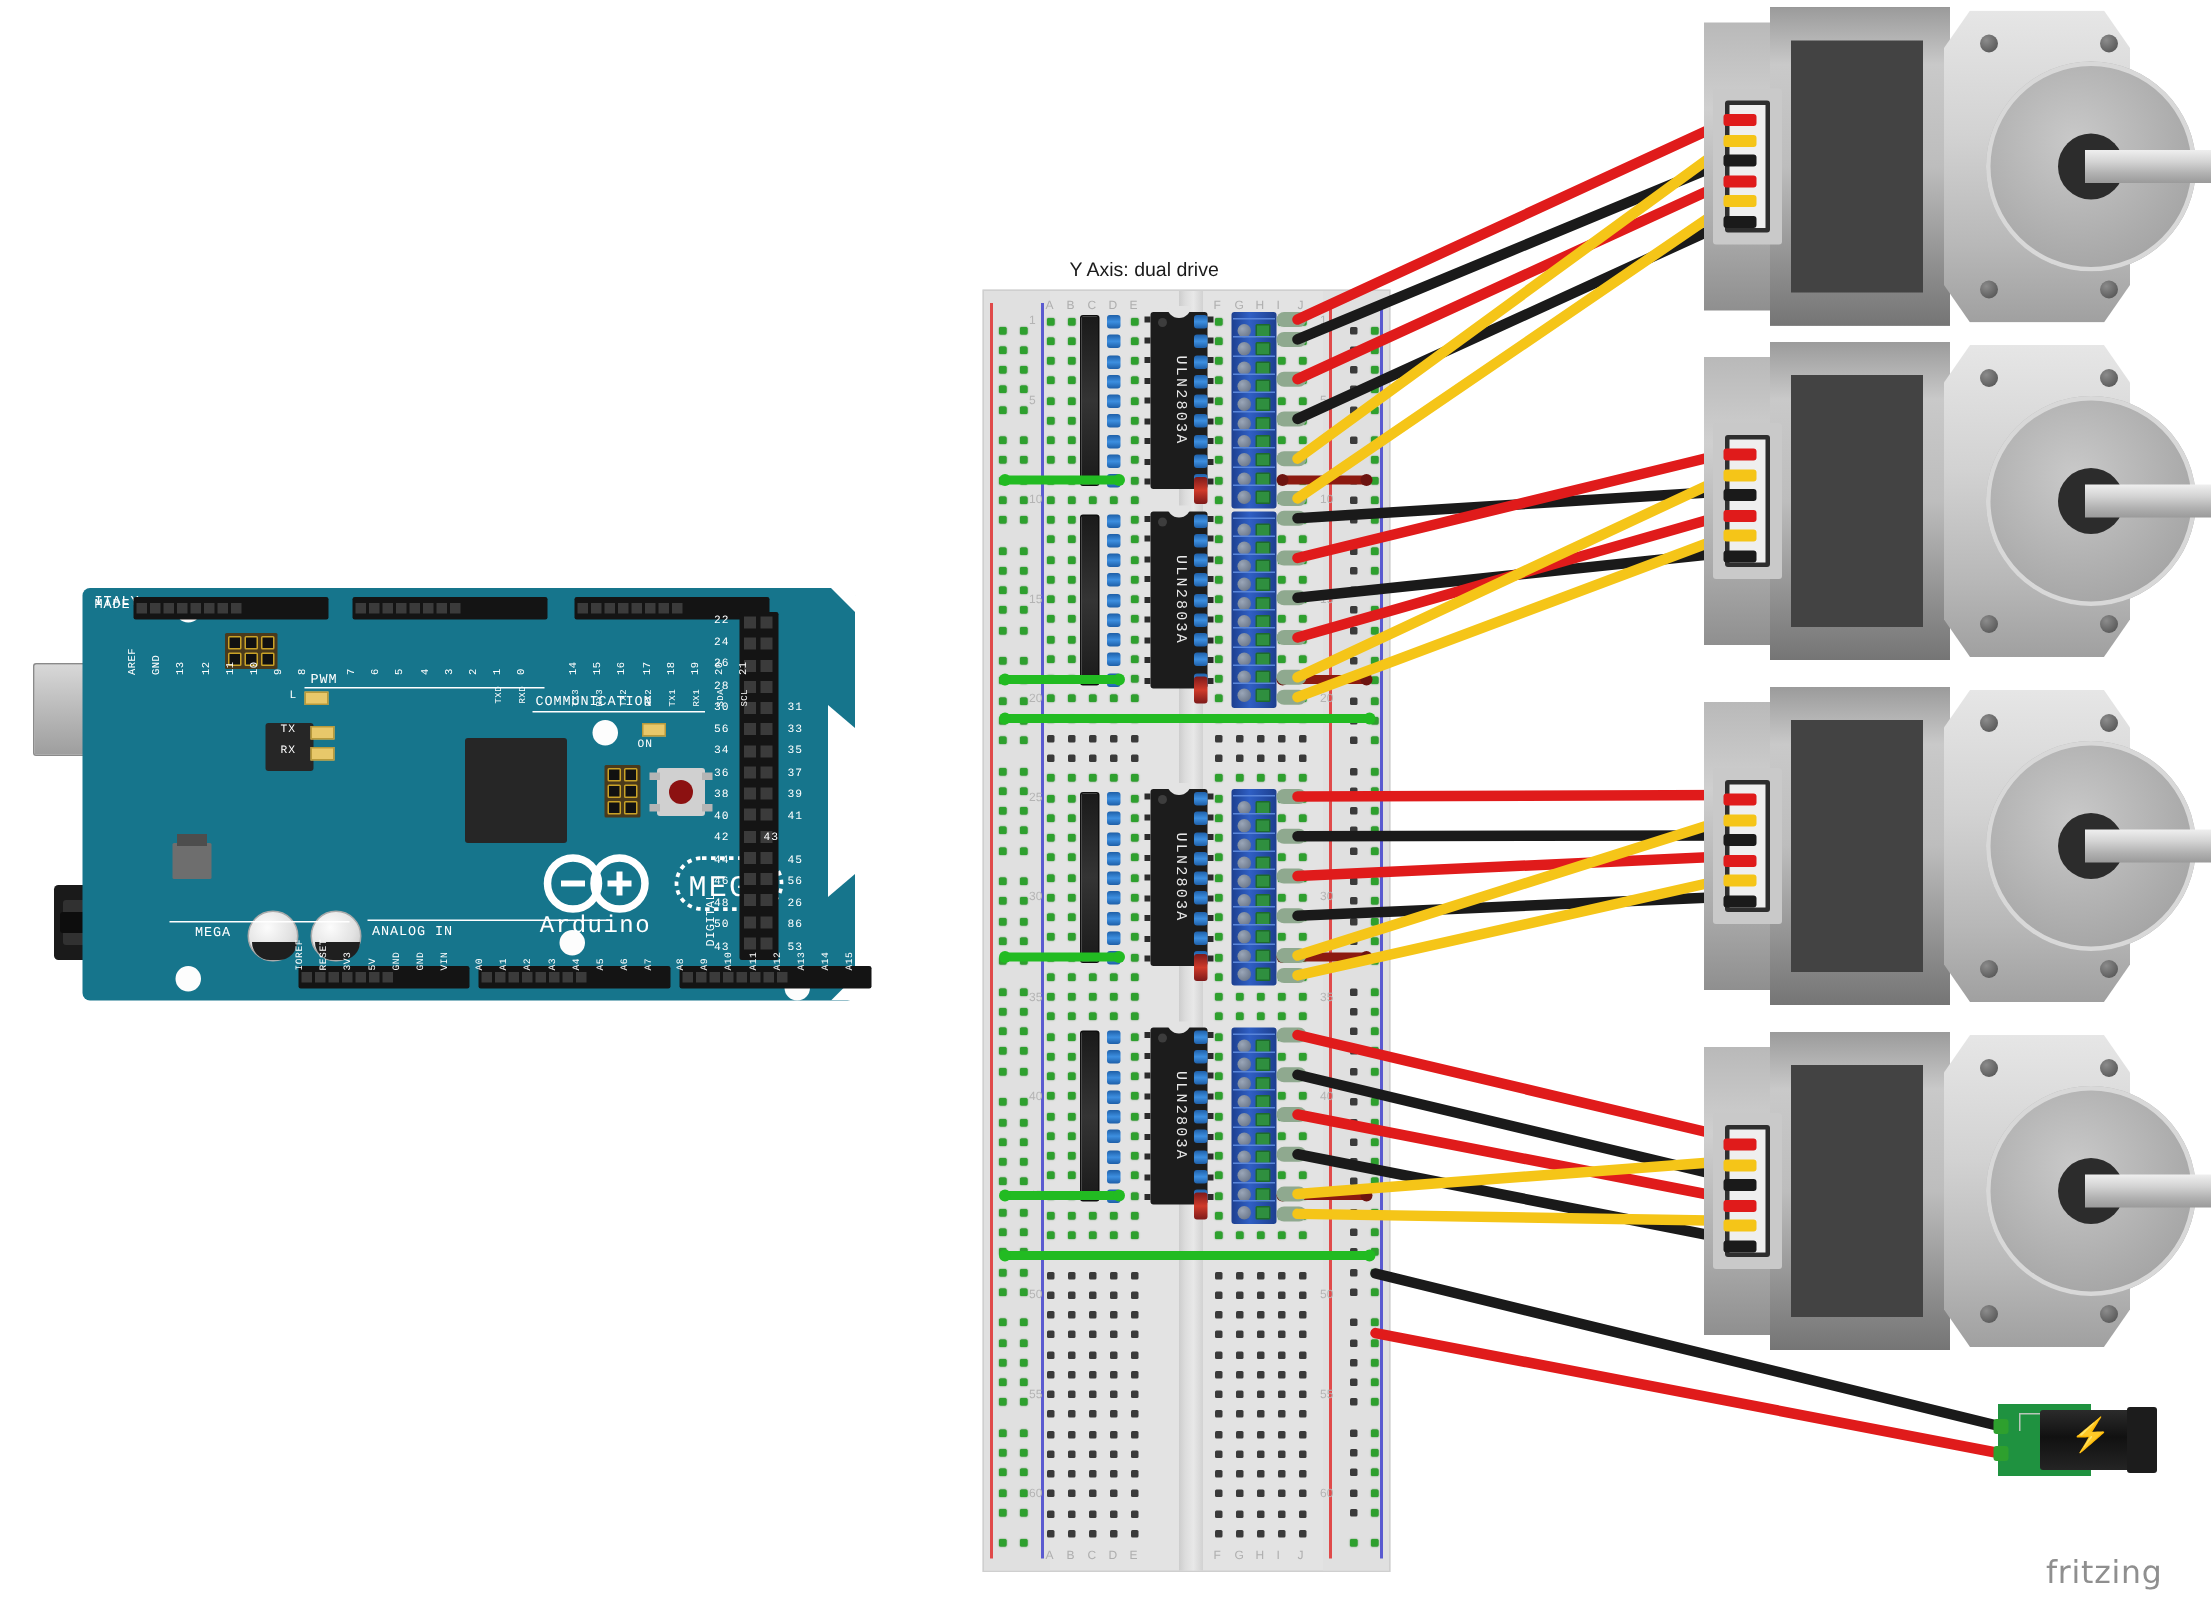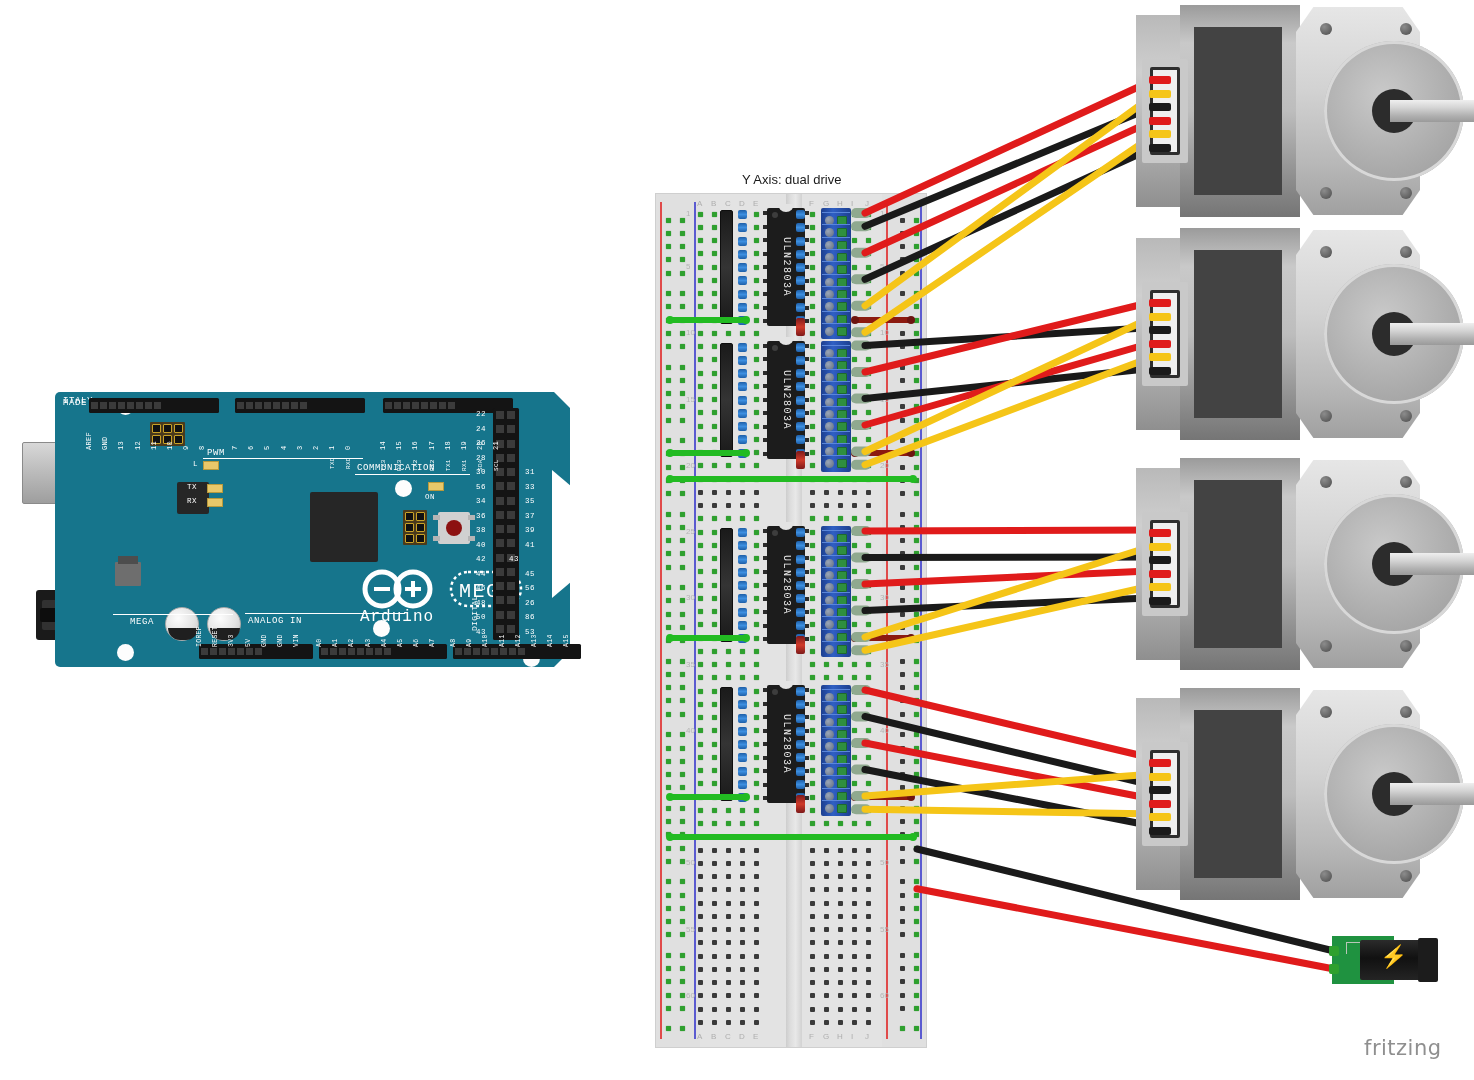--- a/index.html
+++ b/index.html
@@ -592,21 +592,21 @@
           <div class="ard-label small" style="left: 454px; top: 163px;">43</div>
           <div class="ard-label small" style="left: 470px; top: 177.5px;">45</div>
           <div class="ard-label small" style="left: 470px; top: 192px;">56</div>
           <div class="ard-label small" style="left: 470px; top: 206.5px;">26</div>
           <div class="ard-label small" style="left: 470px; top: 221px;">86</div>
           <div class="ard-label small" style="left: 470px; top: 235.5px;">53</div>
         </div>
     </div>
   </div>
 
-  <div class="axis-note" style="left:742px; top:172px;">Y Axis: dual drive</div>
+  <div class="axis-note" style="left:713px; top:172px;">Y Axis: dual drive</div>
   <div class="axis-note" style="left:767px; top:506px; font-size:12px;">X Axis</div>
   <div class="axis-note" style="left:767px; top:671px; font-size:12px;">Z Axis</div>
 
   <div id="breadboard">
     <div class="rail left">
       <div class="rail-line line-red" style="left:4px;"></div>
       <div class="rail-line line-blue" style="left:38px;"></div>
     </div>
     <div class="rail right">
       <div class="rail-line line-red" style="left:4px;"></div>

